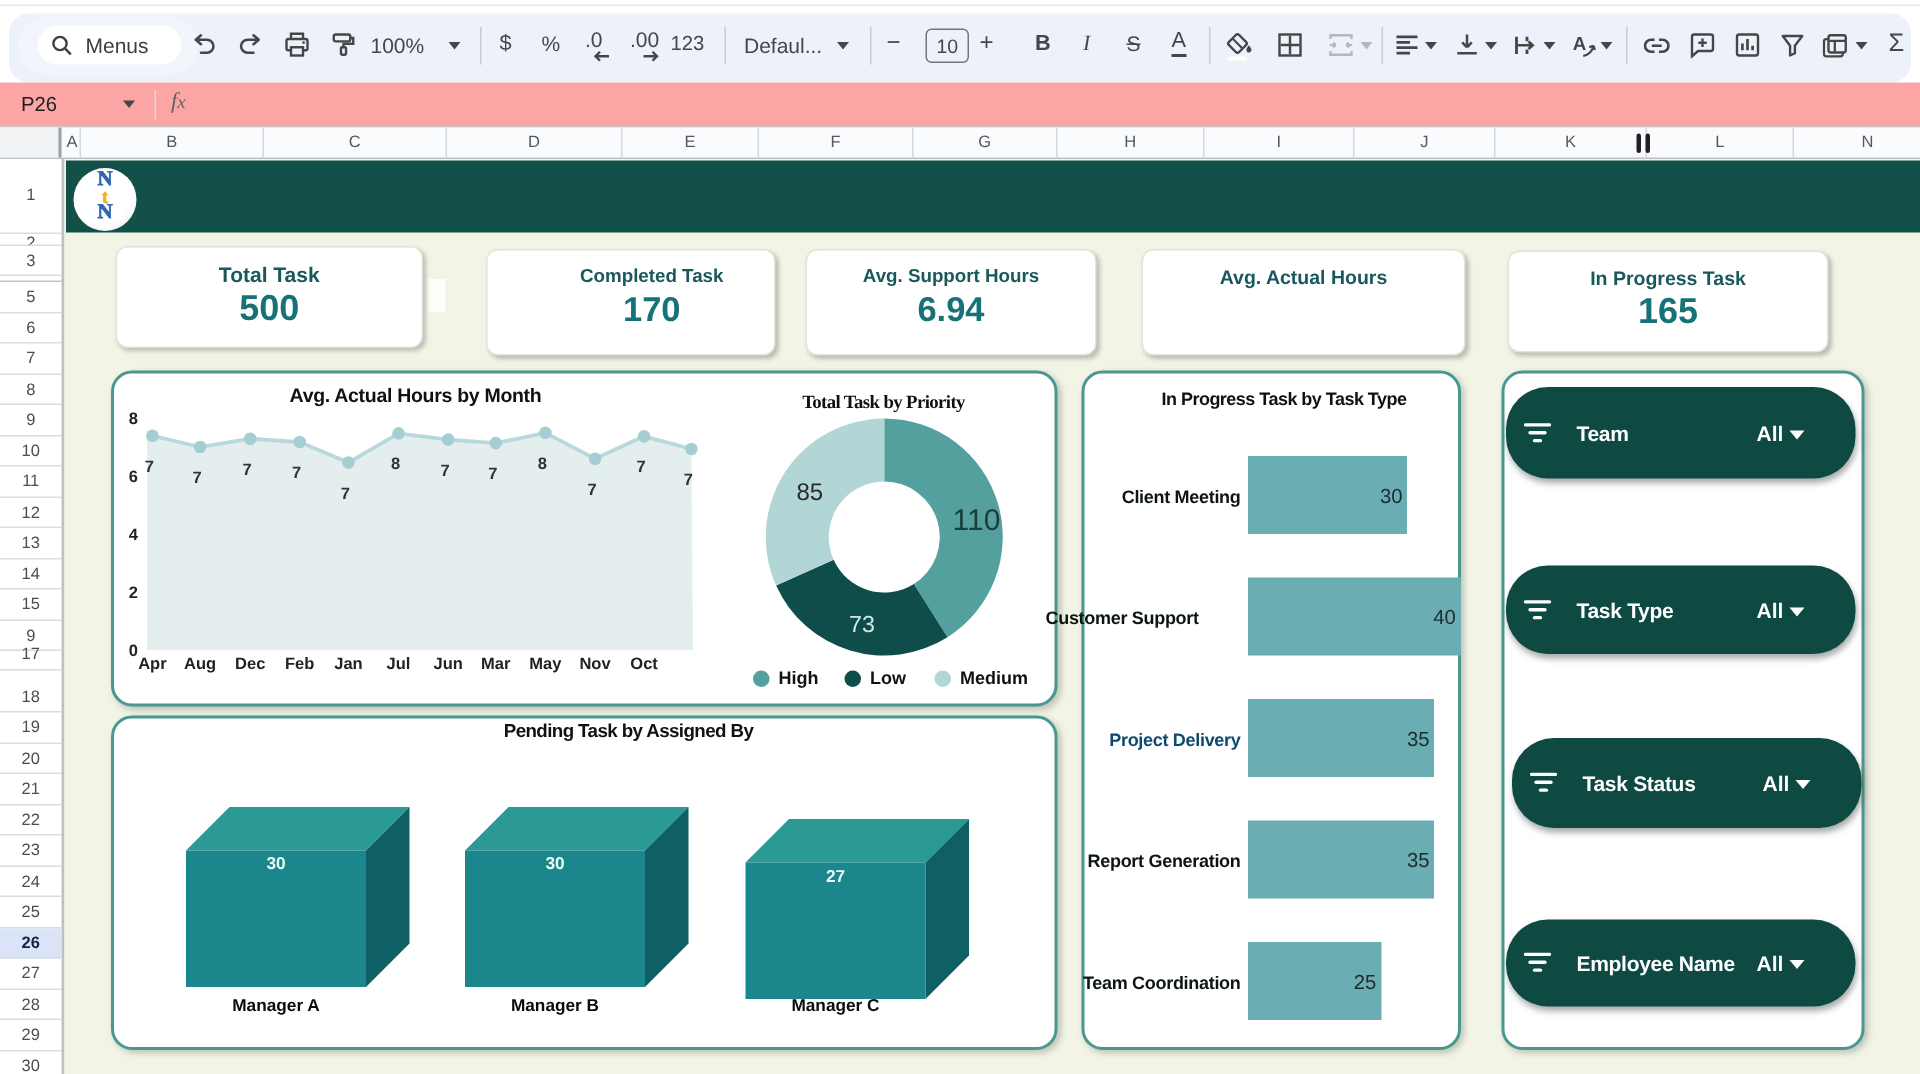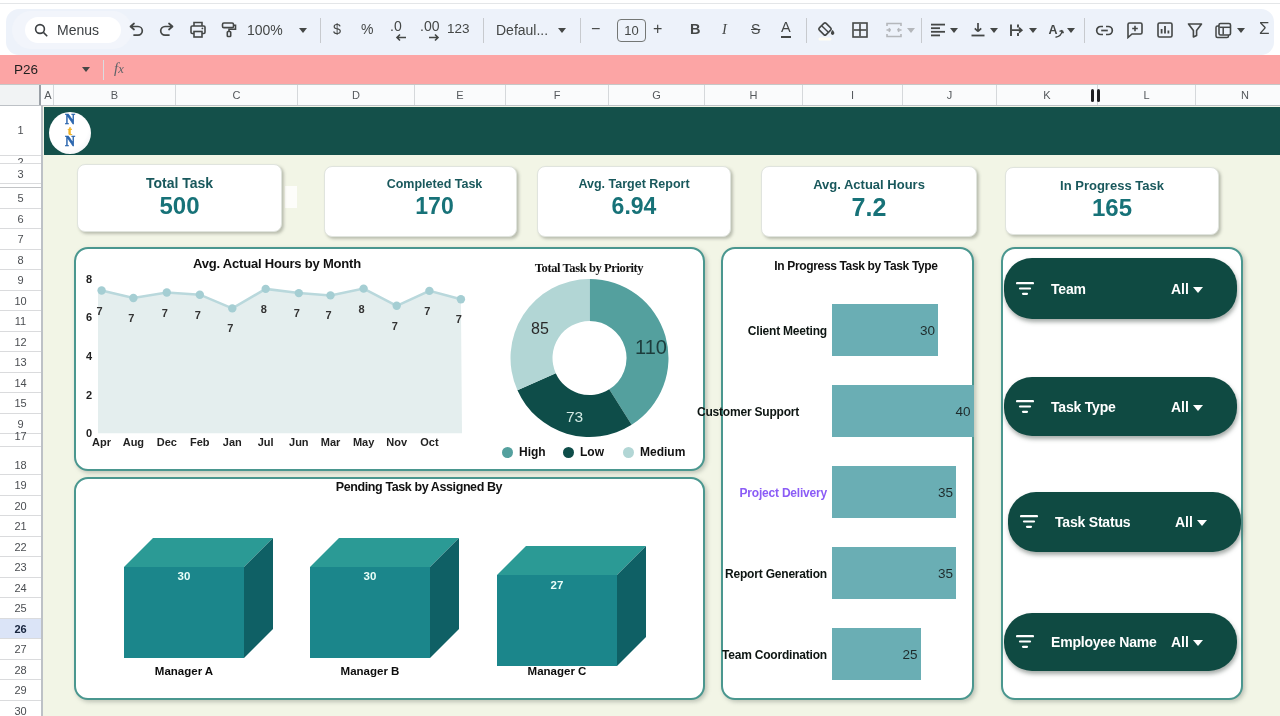--- a/index.html
+++ b/index.html
@@ -246,26 +246,25 @@
 
   <div class="card" style="left:34px;top:58px;width:205px;height:68px;">
     <div class="lab" style="margin-top:10px;font-size:14px;">Total Task</div>
     <div class="val" style="font-size:24px;margin-top:1px;">500</div>
   </div>
   <div class="card" style="left:281px;top:60px;width:193px;height:71px;padding-left:28px;">
     <div class="lab" style="margin-top:10px;font-size:12.5px;">Completed Task</div>
     <div class="val" style="font-size:23px;margin-top:2px;">170</div>
   </div>
   <div class="card" style="left:494px;top:60px;width:194px;height:71px;">
-    <div class="lab" style="margin-top:10px;font-size:12.5px;">Avg. Target Report</div>
+    <div class="lab" style="margin-top:10px;font-size:12.5px;">Avg. Support Hours</div>
     <div class="val" style="font-size:23px;margin-top:2px;">6.94</div>
   </div>
   <div class="card" style="left:718px;top:60px;width:216px;height:71px;">
     <div class="lab" style="margin-top:10px;font-size:13px;">Avg. Actual Hours</div>
-    <div class="val" style="font-size:25px;margin-top:1px;">7.2</div>
   </div>
   <div class="card" style="left:962px;top:61px;width:214px;height:68px;">
     <div class="lab" style="margin-top:10px;font-size:13px;">In Progress Task</div>
     <div class="val" style="font-size:24px;margin-top:1px;">165</div>
   </div>
 
   <div class="panel" style="left:31px;top:141px;width:631px;height:224px;"></div>
   <div style="position:absolute;left:114px;top:150px;width:240px;text-align:center;font-weight:bold;font-size:13px;letter-spacing:-0.2px;color:#111;">Avg. Actual Hours by Month</div>
   <div style="position:absolute;left:426px;top:155px;width:240px;text-align:center;font-weight:bold;font-size:12.5px;letter-spacing:-0.4px;color:#111;font-family:Liberation Serif, serif;">Total Task by Priority</div>
   <svg style="position:absolute;left:40px;top:160px;" width="440" height="200" viewBox="0 0 440 200">
@@ -353,21 +352,21 @@
 
   <div class="panel" style="left:678px;top:141px;width:253px;height:453px;"></div>
   <div style="position:absolute;left:701px;top:153px;width:224px;text-align:center;font-weight:bold;font-size:12px;letter-spacing:-0.35px;color:#111;">In Progress Task by Task Type</div>
   <div style="position:absolute;left:789px;top:198px;width:106px;height:52px;background:#6aaeb4;"></div>
   <div style="position:absolute;left:654px;top:218px;width:130px;text-align:right;font-size:12px;font-weight:bold;color:#0d1512;letter-spacing:-0.2px;">Client Meeting</div>
   <div style="position:absolute;left:862px;top:217px;width:30px;text-align:right;font-size:13.5px;color:#1e2b2b;">30</div>
   <div style="position:absolute;left:789px;top:279px;width:141.5px;height:52px;background:#6aaeb4;"></div>
   <div style="position:absolute;left:654px;top:299px;width:130px;text-align:left;font-size:12px;font-weight:bold;color:#0d1512;letter-spacing:-0.2px;">Customer Support</div>
   <div style="position:absolute;left:897.5px;top:298px;width:30px;text-align:right;font-size:13.5px;color:#1e2b2b;">40</div>
   <div style="position:absolute;left:789px;top:360px;width:124px;height:52px;background:#6aaeb4;"></div>
-  <div style="position:absolute;left:654px;top:380px;width:130px;text-align:right;font-size:12px;font-weight:bold;color:#8b5cf6;letter-spacing:-0.2px;">Project Delivery</div>
+  <div style="position:absolute;left:654px;top:380px;width:130px;text-align:right;font-size:12px;font-weight:bold;color:#0c4a6e;letter-spacing:-0.2px;">Project Delivery</div>
   <div style="position:absolute;left:880px;top:379px;width:30px;text-align:right;font-size:13.5px;color:#1e2b2b;">35</div>
   <div style="position:absolute;left:789px;top:441px;width:124px;height:52px;background:#6aaeb4;"></div>
   <div style="position:absolute;left:654px;top:461px;width:130px;text-align:right;font-size:12px;font-weight:bold;color:#0d1512;letter-spacing:-0.2px;">Report Generation</div>
   <div style="position:absolute;left:880px;top:460px;width:30px;text-align:right;font-size:13.5px;color:#1e2b2b;">35</div>
   <div style="position:absolute;left:789px;top:522px;width:88.5px;height:52px;background:#6aaeb4;"></div>
   <div style="position:absolute;left:654px;top:542px;width:130px;text-align:right;font-size:12px;font-weight:bold;color:#0d1512;letter-spacing:-0.2px;">Team Coordination</div>
   <div style="position:absolute;left:844.5px;top:541px;width:30px;text-align:right;font-size:13.5px;color:#1e2b2b;">25</div>
 
   <div class="panel" style="left:958px;top:141px;width:242px;height:453px;"></div>
   <div style="position:absolute;left:961px;top:152px;width:233px;height:61px;background:#0f4a42;border-radius:28px;box-shadow:1px 3px 4px rgba(90,100,95,0.55);"></div>

